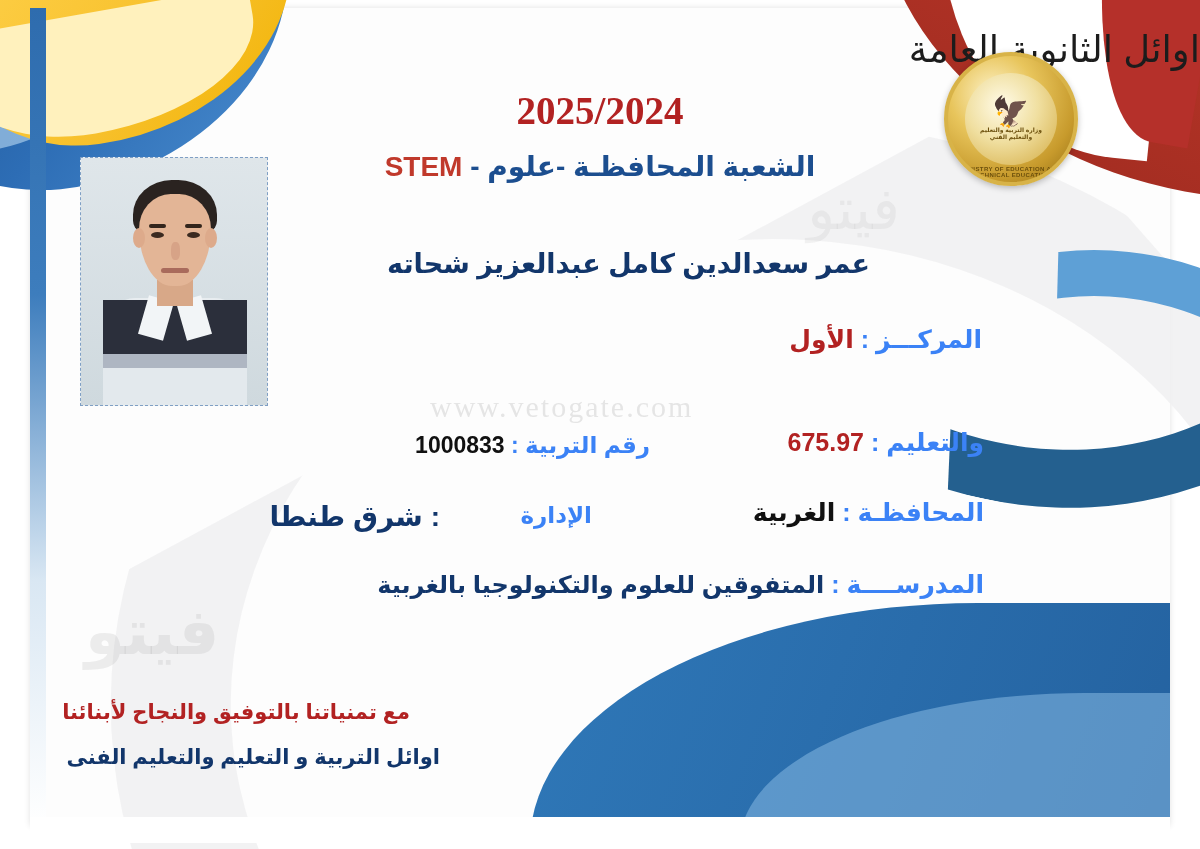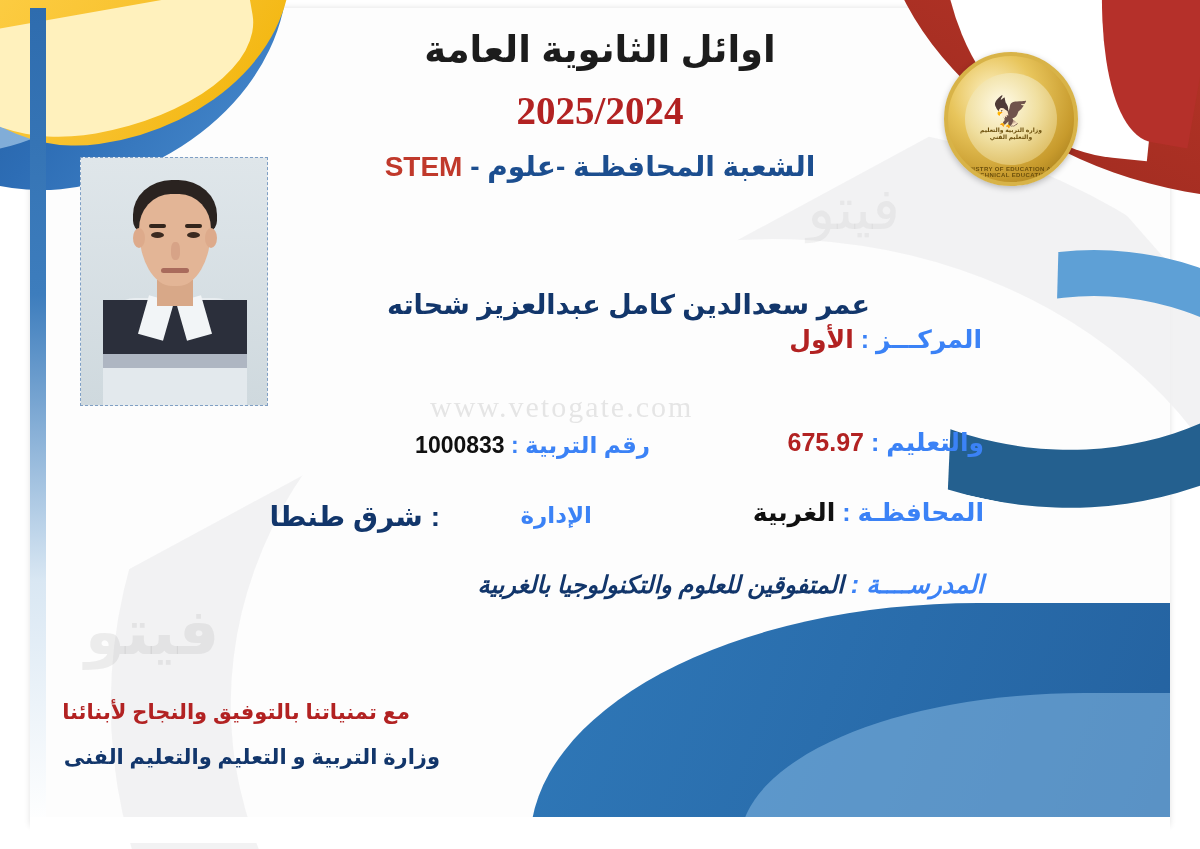--- a/index.html
+++ b/index.html
@@ -223,23 +223,23 @@
     color: rgba(160,160,160,0.13);
     user-select: none;
   }
 
   
   .header-title {
     position: absolute;
     left: 0;
     right: 0;
     top: 28px;
-    text-align: center;
+    text-align: right;
     font-size: 37px;
-    font-weight: bold;
+    font-weight: normal;
     color: #1c1c1c;
   }
   .header-years {
     position: absolute;
     left: 0;
     right: 0;
     top: 88px;
     text-align: center;
     font-size: 39px;
     font-weight: bold;
@@ -467,42 +467,41 @@
 
   
   .student-name {
     position: absolute;
     right: 330px;
     top: 248px;
     font-size: 27px;
     font-weight: bold;
     color: #12366b;
     white-space: nowrap;
-    margin-top: 41px;
   }
 
   .row {
     position: absolute;
     white-space: nowrap;
     font-size: 25px;
     font-weight: bold;
     color: #111111;
   }
   .row .label { color: #3b82f6; }
   .row .value-red { color: #b22222; }
   .row .value-blue { color: #12366b; }
   .row .value-dark { color: #111111; }
 
   .row-rank  { right: 218px; top: 325px; }
   .row-total { right: 216px; top: 428px; }
   .row-seat  { right: 550px; top: 432px; font-size: 23px; font-weight: bold; }
   .row-gov   { right: 216px; top: 498px; }
   .row-admin { right: 608px; top: 502px; font-size: 23px; }
   .row-admin-value { position: absolute; right: 760px; top: 500px; font-size: 28px; font-weight: bold; color: #12366b; }
-  .row-school { right: 216px; top: 570px; font-style: italic; }
+  .row-school { right: 216px; top: 570px; }
   .row-school .value-blue { font-size: 24px; }
 
   
   .footer-wish {
     position: absolute;
     right: 790px;
     top: 700px;
     font-size: 21px;
     font-weight: bold;
     color: #b22222;
@@ -602,15 +601,15 @@
   <div class="row row-admin">
     <span class="label">الإدارة</span>
   </div>
   <div class="row-admin-value">: شرق طنطا</div>
 
   <div class="row row-school">
     <span class="label">المدرســــة  : </span><span class="value-blue">المتفوقين للعلوم والتكنولوجيا بالغربية</span>
   </div>
 
   <div class="footer-wish">مع تمنياتنا بالتوفيق والنجاح لأبنائنا</div>
-  <div class="footer-ministry">وزارة التربية و التعليم والتعليم الفنى</div>
+  <div class="footer-ministry">اوائل التربية و التعليم والتعليم الفنى</div>
 
 </div>
 
 </body></html>

